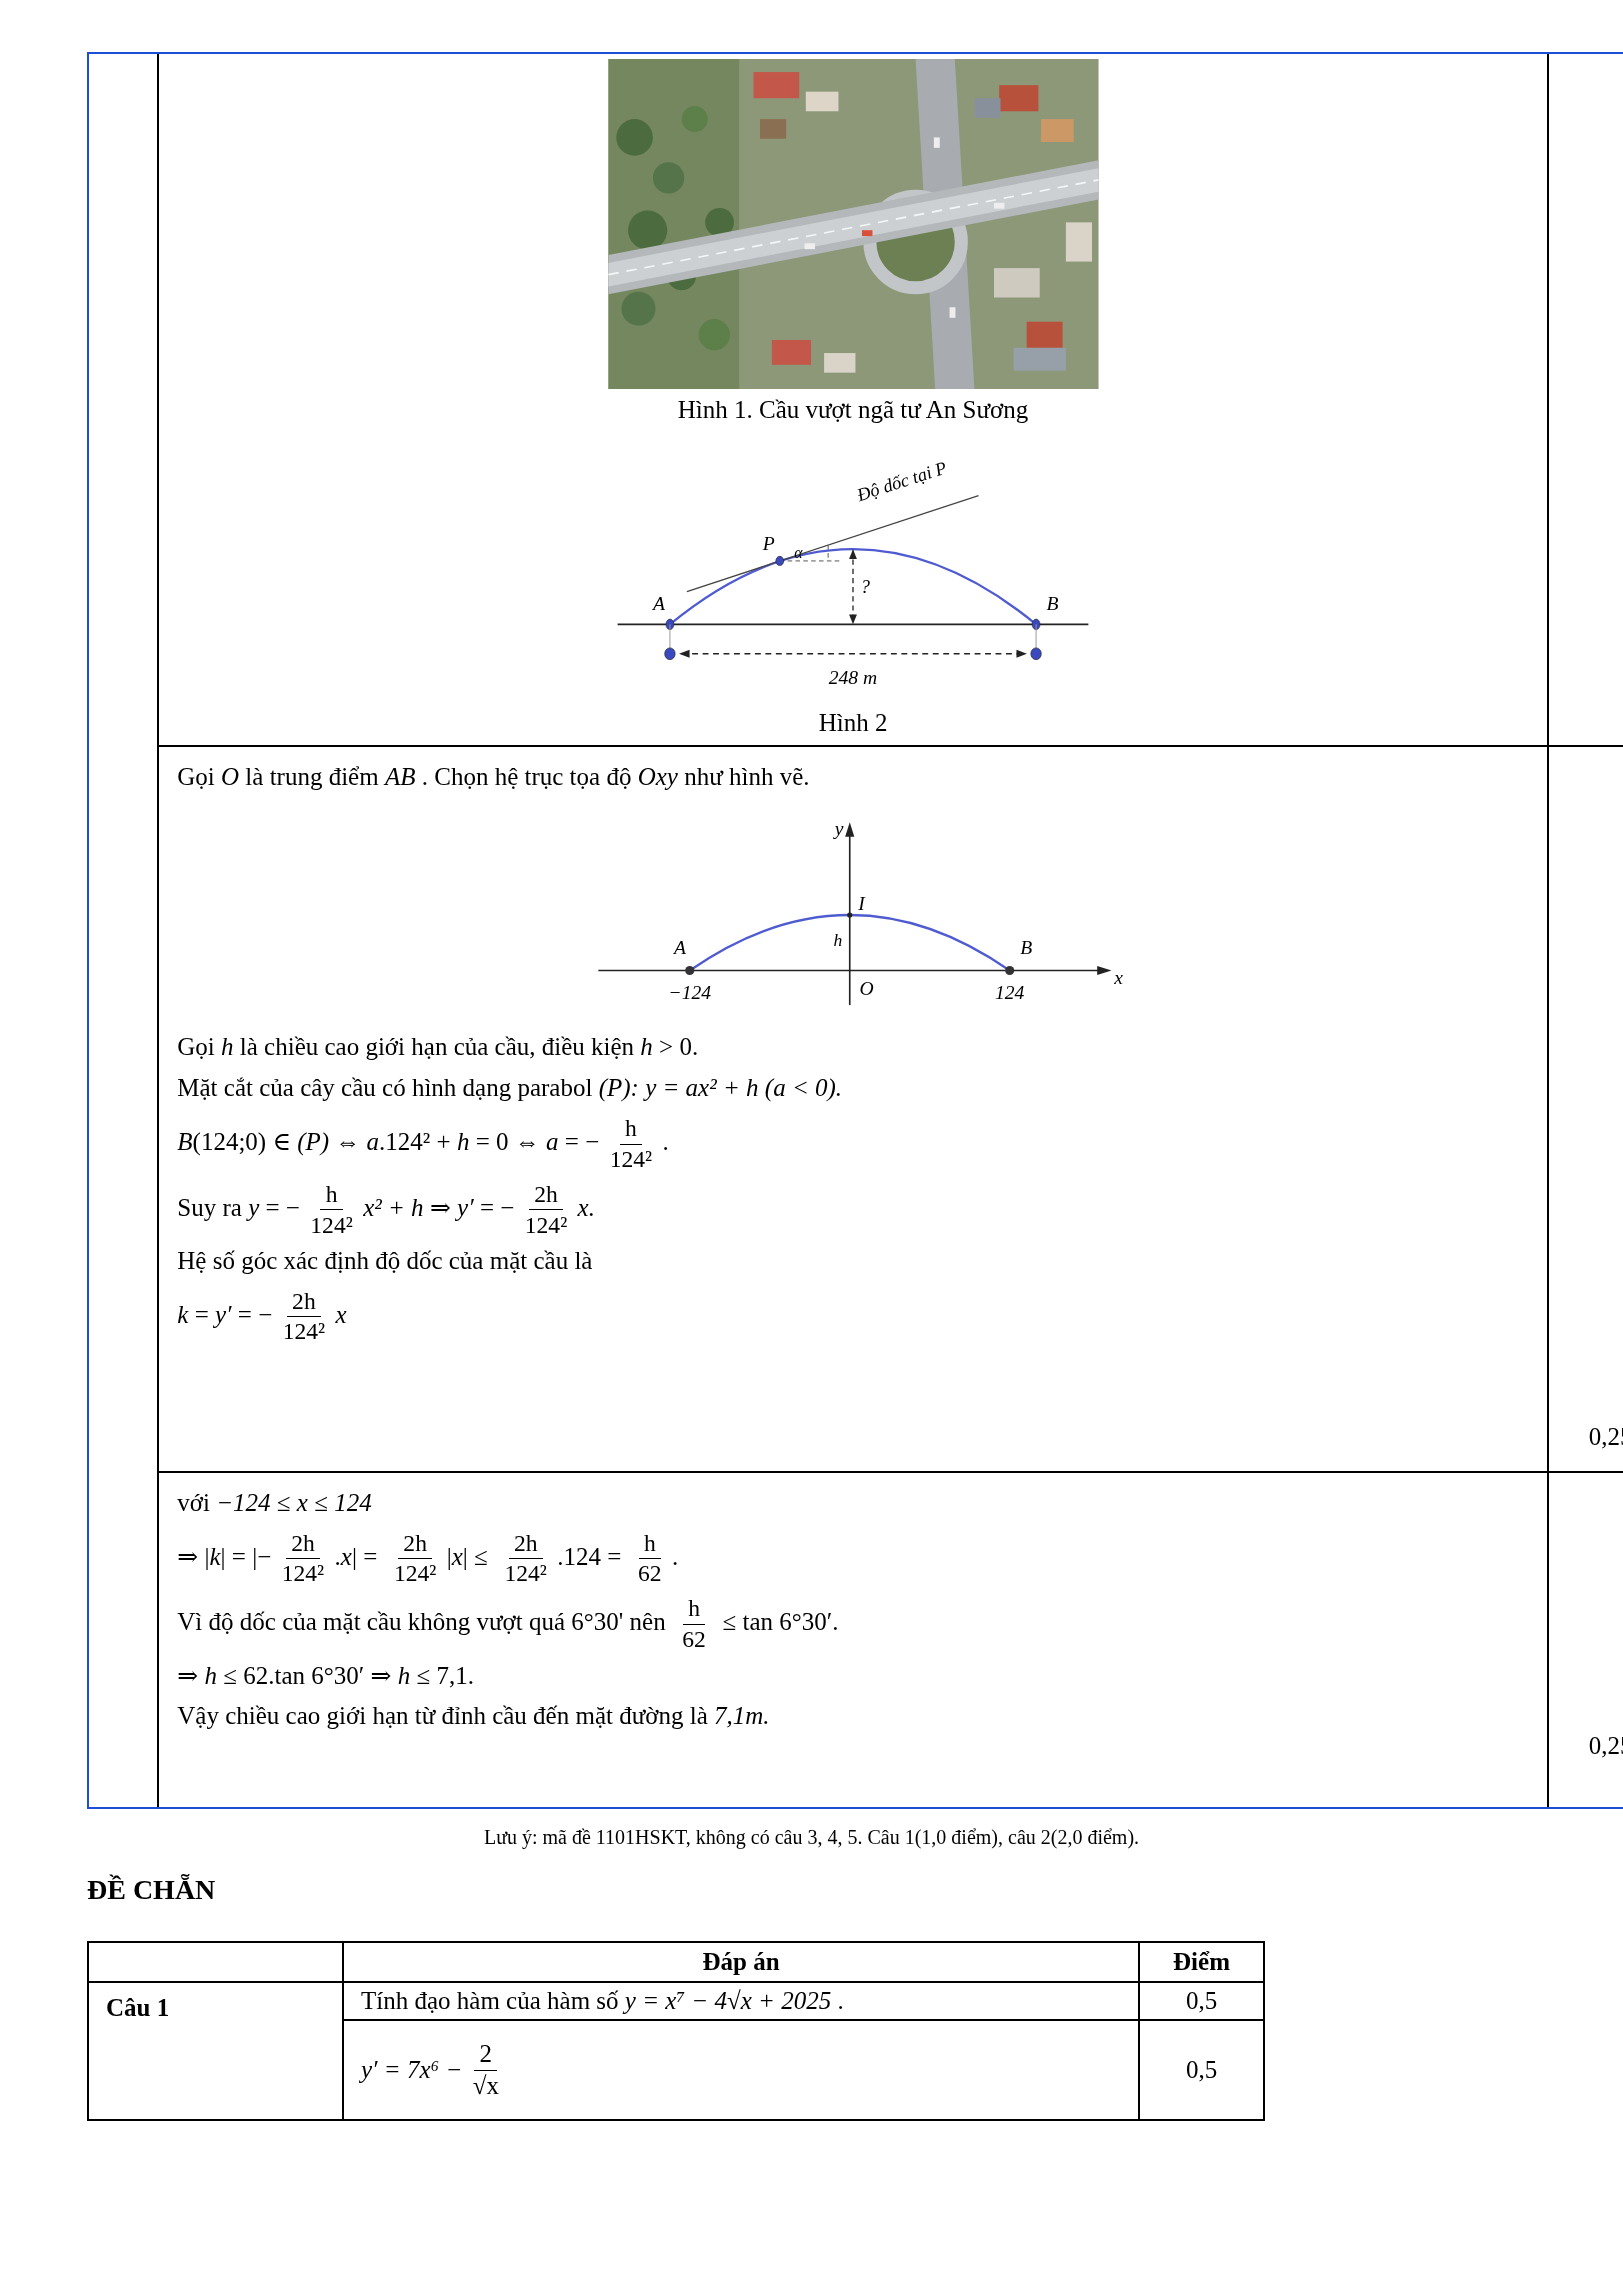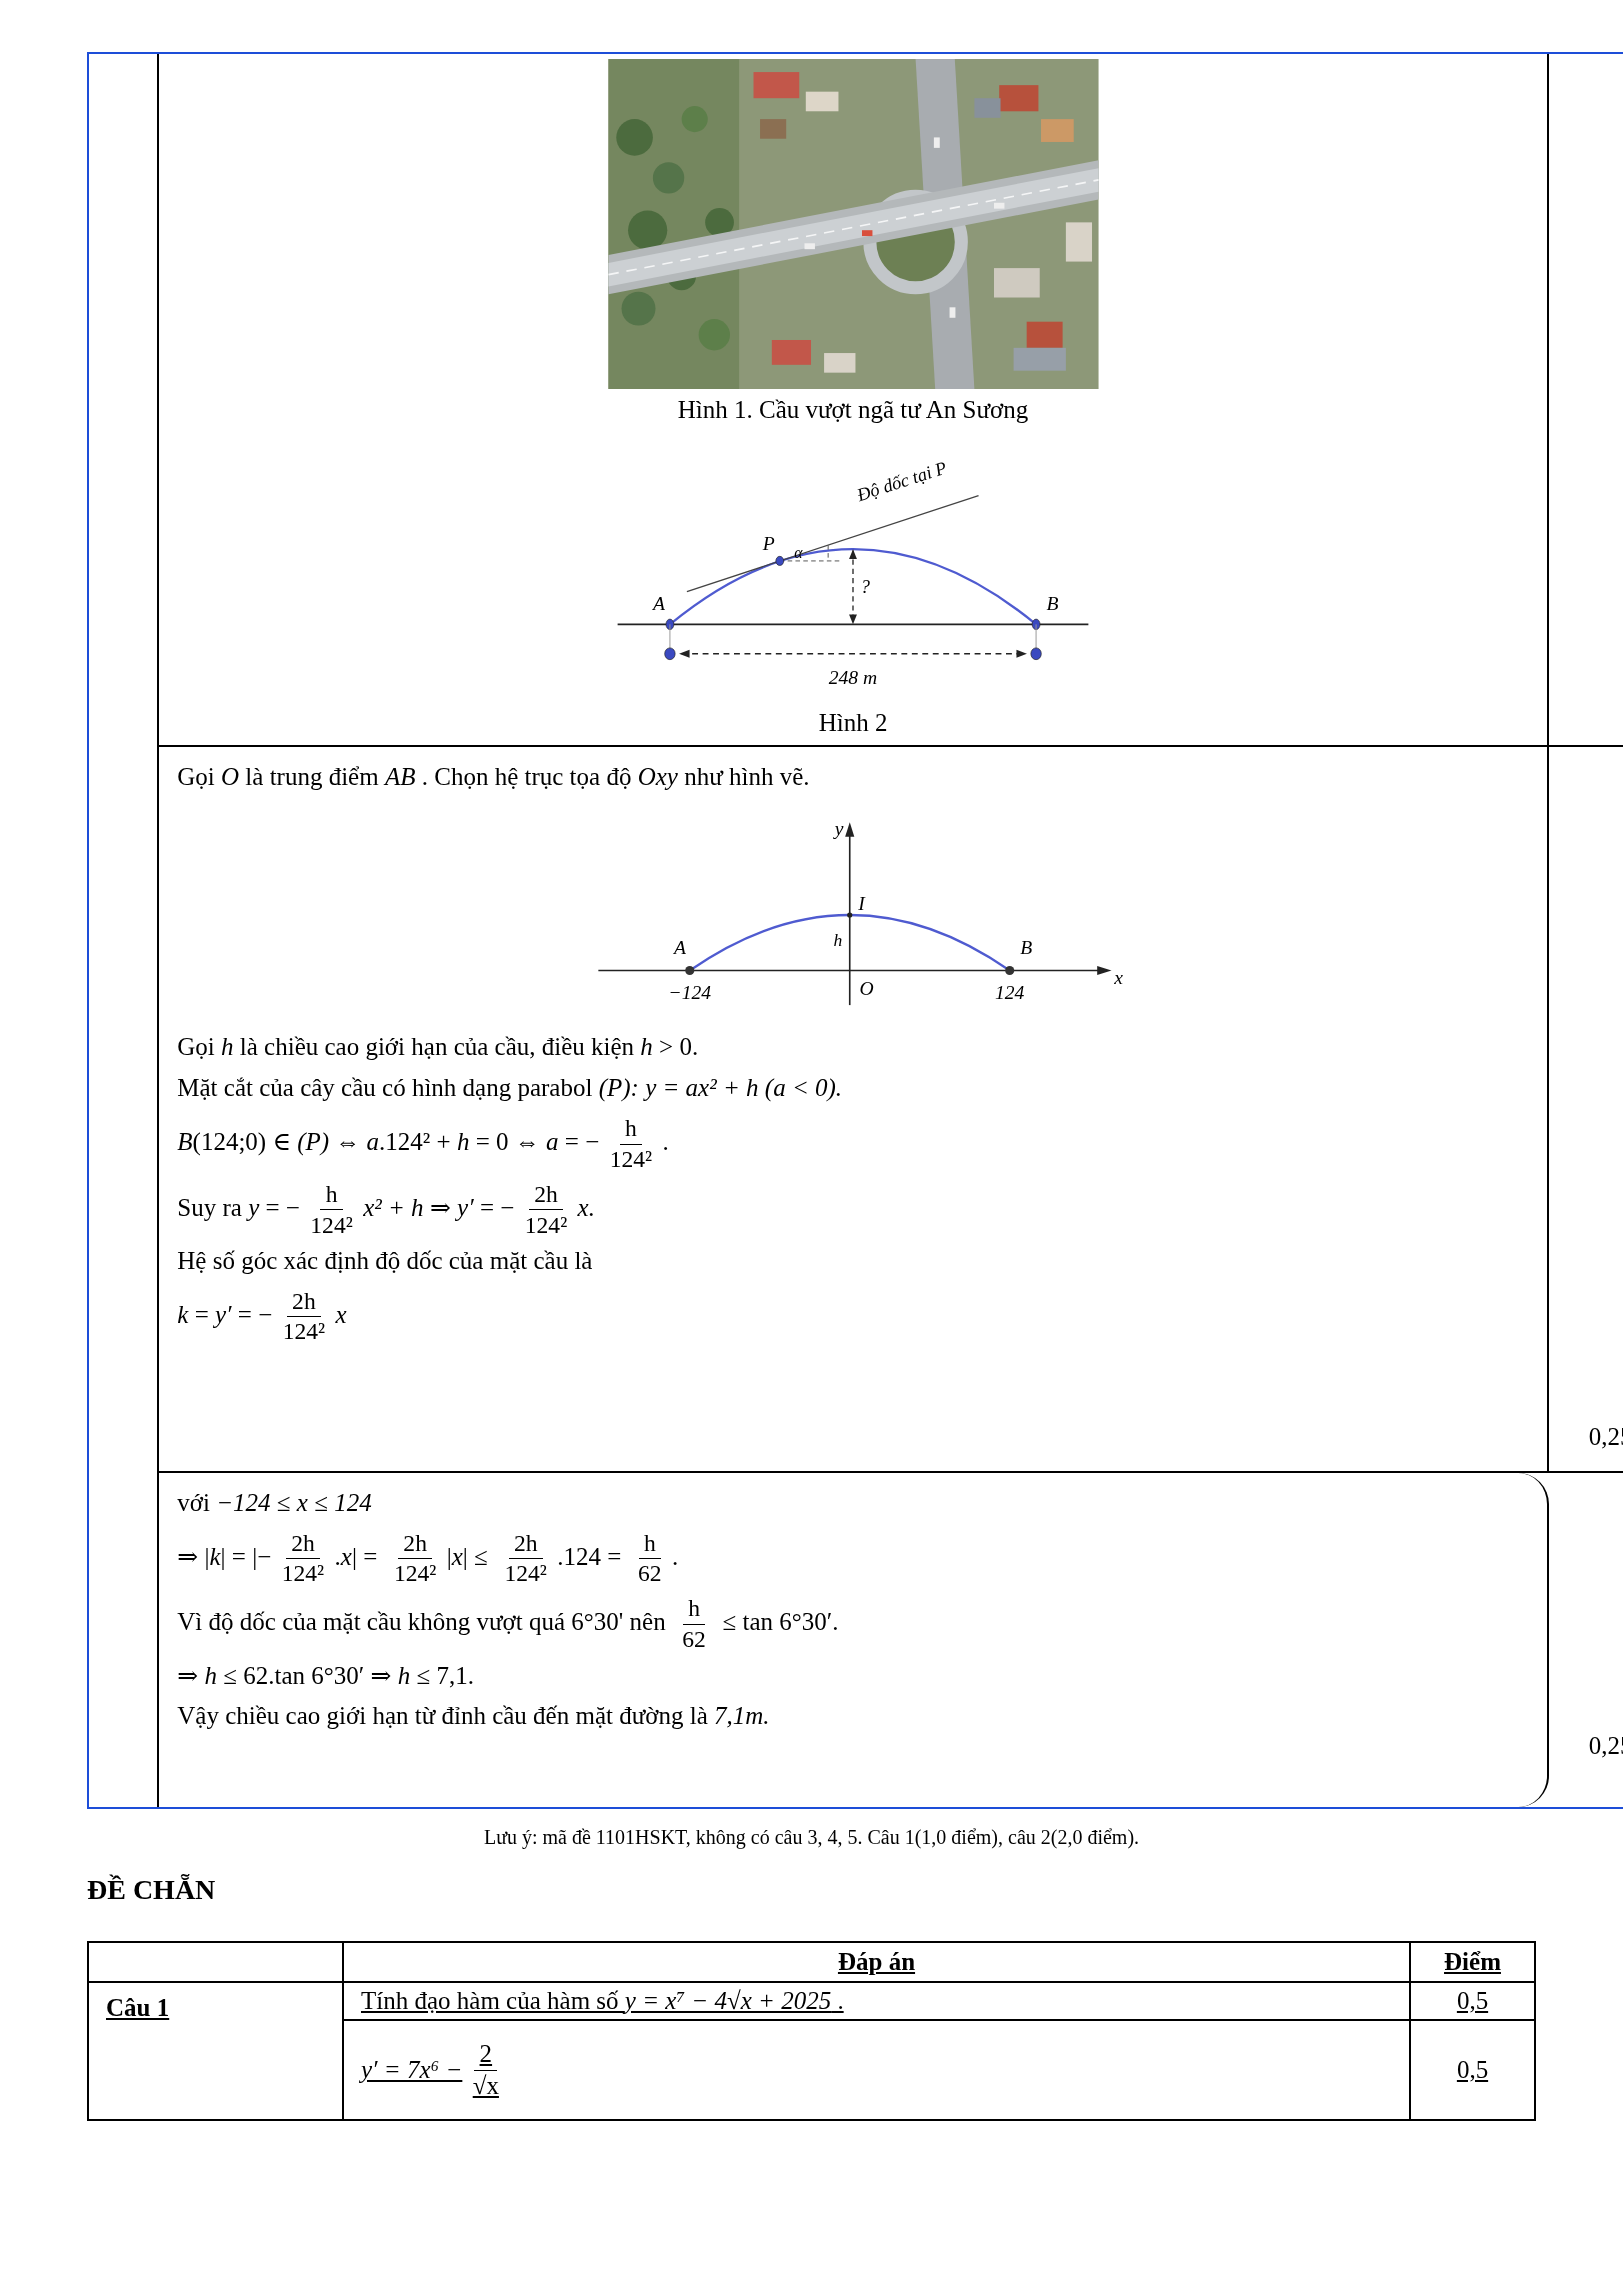--- a/index.html
+++ b/index.html
@@ -20,37 +20,37 @@
   .table1 {
     margin:52px 0 0 87px; width:1587px; box-sizing:border-box;
     display:grid; grid-template-columns:70px 1fr 123px; border:2px solid #1d4ed8;
   }
   .cell { box-sizing:border-box; }
   .c-left  { grid-column:1; grid-row:1/4; border-right:2px solid #000; }
   .c-fig   { grid-column:2; grid-row:1; border-right:2px solid #000; border-bottom:2px solid #000; min-height:684px; padding:3.9px 13px; }
   .c-figscore { grid-column:3; grid-row:1; border-bottom:2px solid #000; }
   .c-sol1  { grid-column:2; grid-row:2; border-right:2px solid #000; border-bottom:2px solid #000; min-height:726px; padding:7.9px 18.3px 5.2px; }
   .c-score1{ grid-column:3; grid-row:2; border-bottom:2px solid #000; display:flex; align-items:flex-end; justify-content:center; padding-bottom:19.6px; }
-  .c-sol2  { grid-column:2; grid-row:3; border-right:2px solid #000; min-height:334px; padding:7.9px 18.3px 5.2px;border-radius:31px; }
+  .c-sol2  { grid-column:2; grid-row:3; border-right:2px solid #000; min-height:334px; padding:7.9px 18.3px 5.2px; }
   .c-score2{ grid-column:3; grid-row:3; display:flex; align-items:flex-end; justify-content:center; padding-bottom:47px; }
 
   .figblock { text-align:center; }
   .caption { text-align:center; margin:6.5px 0 3.9px; }
   svg.diagram { display:block; margin:1.3px auto; }
   svg text { font-family:"Liberation Serif","DejaVu Serif",serif; }
 
   .line { margin:7.9px 0; min-height:33px; }
   .line .frac { font-size:23.6px; }
 
   .note { text-align:center; margin-top:17px; font-size:20px; }
   .heading { margin:25px 0 0 87px; font-weight:bold; font-size:28px; }
 
   .table2 {
-    margin:35px 0 0 87px; width:1449px; box-sizing:border-box;
-    display:grid; grid-template-columns:255px 1fr 123px; border:2px solid #000;text-decoration:underline;
+    margin:35px 0 0 87px; width:1178px; box-sizing:border-box;
+    display:grid; grid-template-columns:255px 1fr 123px; border:2px solid #000;
   }
   .h-blank { grid-column:1; grid-row:1; border-right:2px solid #000; border-bottom:2px solid #000; }
   .h-dapan { grid-column:2; grid-row:1; border-right:2px solid #000; border-bottom:2px solid #000; text-align:center; font-weight:bold; padding:5.2px 0; }
   .h-diem  { grid-column:3; grid-row:1; border-bottom:2px solid #000; text-align:center; font-weight:bold; padding:5.2px 0; }
   .cau1    { grid-column:1; grid-row:2/4; border-right:2px solid #000; font-weight:bold; padding:10.5px 0 0 17px; }
   .r1  { grid-column:2; grid-row:2; border-right:2px solid #000; border-bottom:2px solid #000; padding:4px 17px; }
   .r1s { grid-column:3; grid-row:2; border-bottom:2px solid #000; display:flex; align-items:center; justify-content:center; }
   .r2  { grid-column:2; grid-row:3; border-right:2px solid #000; min-height:98px; display:flex; align-items:center; padding:13px 17px; }
   .r2s { grid-column:3; grid-row:3; display:flex; align-items:center; justify-content:center; }
 </style>

